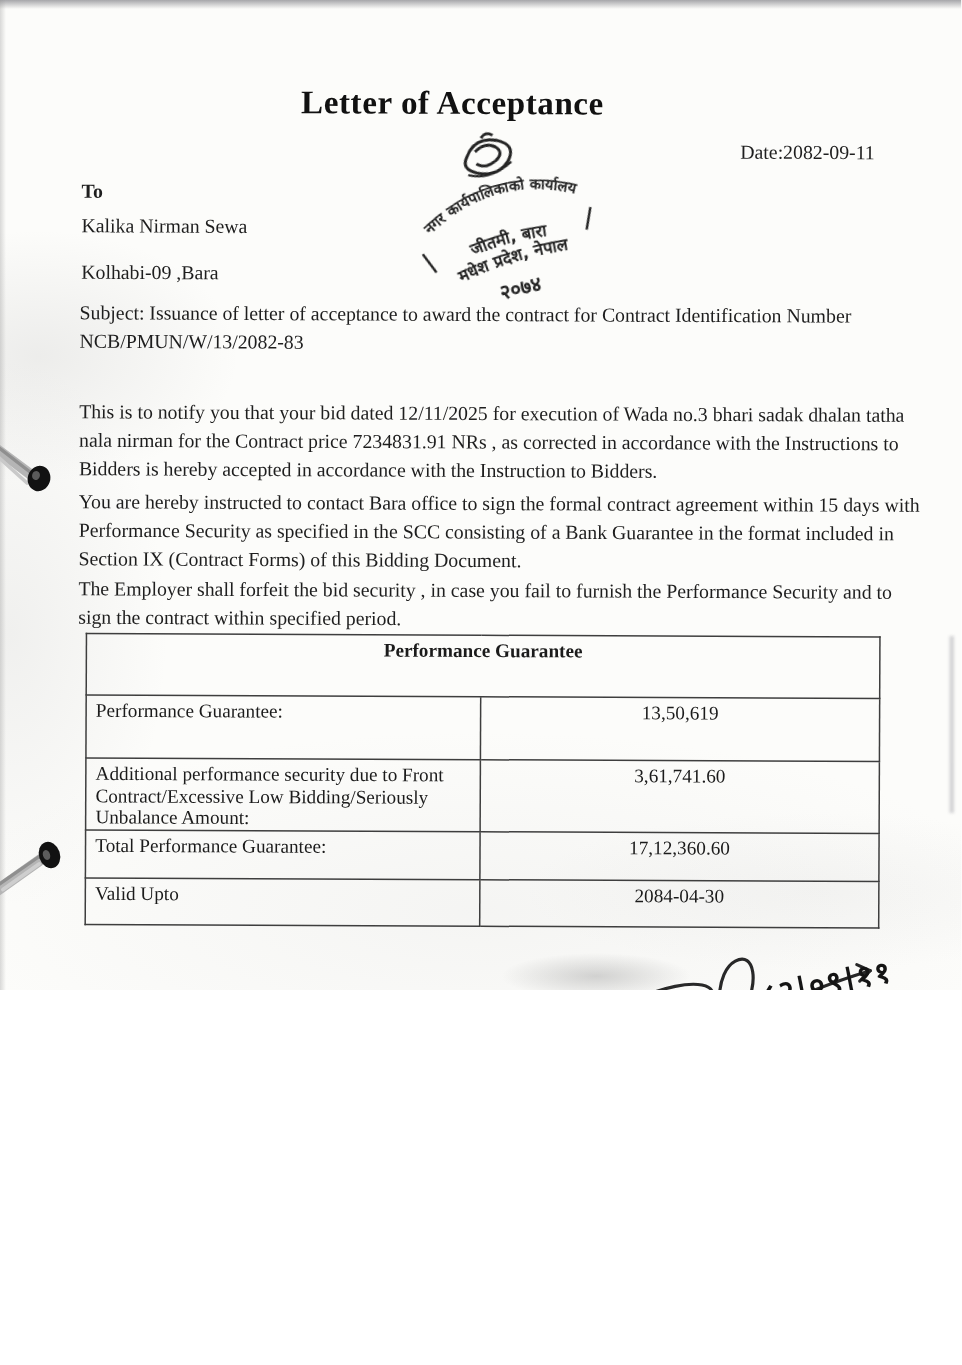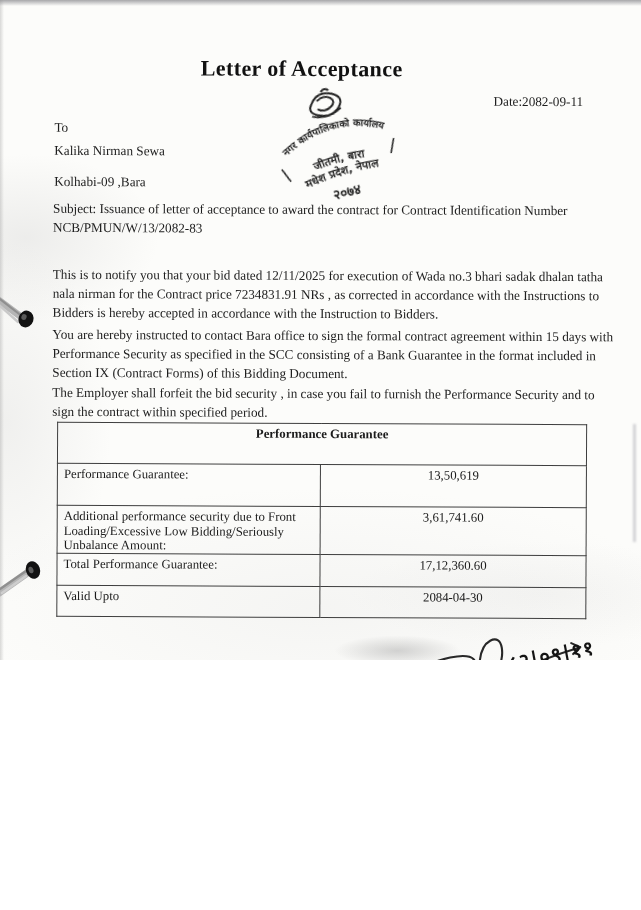--- a/index.html
+++ b/index.html
@@ -79,21 +79,21 @@
           <textPath href="#sealLn3" startOffset="50%" text-anchor="middle">मधेश प्रदेश, नेपाल</textPath>
         </text>
         <text x="68" y="116" font-size="13.5" font-weight="bold" text-anchor="middle">२०७४</text>
         <g stroke="#242424" stroke-width="1.6">
           <line x1="10" y1="74" x2="16" y2="88"></line>
           <line x1="126" y1="70" x2="120" y2="84"></line>
         </g>
       </g>
     </svg>
 
-    <div class="abs addr" style="left:53px;top:121px;">To</div>
+    <div class="abs addr" style="left:53px;top:121px;font-weight:bold;">To</div>
     <div class="abs addr" style="left:53px;top:144px;">Kalika Nirman Sewa</div>
     <div class="abs addr" style="left:53px;top:175px;">Kolhabi-09 ,Bara</div>
 
     <div class="abs body13" style="left:52px;top:200px;width:565px;">Subject: Issuance of letter of acceptance to award the contract for Contract Identification Number NCB/PMUN/W/13/2082-83</div>
 
     <div class="abs body13" style="left:52px;top:266px;width:566px;">This is to notify you that your bid dated 12/11/2025 for execution of Wada no.3 bhari sadak dhalan tatha nala nirman for the Contract price 7234831.91 NRs , as corrected in accordance with the Instructions to Bidders is hereby accepted in accordance with the Instruction to Bidders.</div>
     <div class="abs body13" style="left:52px;top:326px;width:566px;">You are hereby instructed to contact Bara office to sign the formal contract agreement within 15 days with Performance Security as specified in the SCC consisting of a Bank Guarantee in the format included in Section IX (Contract Forms) of this Bidding Document.</div>
     <div class="abs body13" style="left:52px;top:384px;width:566px;">The Employer shall forfeit the bid security , in case you fail to furnish the Performance Security and to sign the contract within specified period.</div>
 
     <table class="pg abs" style="left:57px;top:423px;">
@@ -103,21 +103,21 @@
         </colgroup>
       <tbody>
           <tr>
         <td class="hdr" colspan="2">Performance Guarantee</td>
       </tr>
       <tr style="height:42px;">
         <td>Performance Guarantee:</td>
         <td class="val">13,50,619</td>
       </tr>
       <tr style="height:47px;">
-        <td>Additional performance security due to Front Loading/Excessive Low Bidding/Seriously Unbalance Amount:</td>
+        <td>Additional performance security due to Front Contract/Excessive Low Bidding/Seriously Unbalance Amount:</td>
         <td class="val">3,61,741.60</td>
       </tr>
       <tr style="height:32px;">
         <td>Total Performance Guarantee:</td>
         <td class="val">17,12,360.60</td>
       </tr>
       <tr style="height:31px;">
         <td>Valid Upto</td>
         <td class="val">2084-04-30</td>
       </tr>

